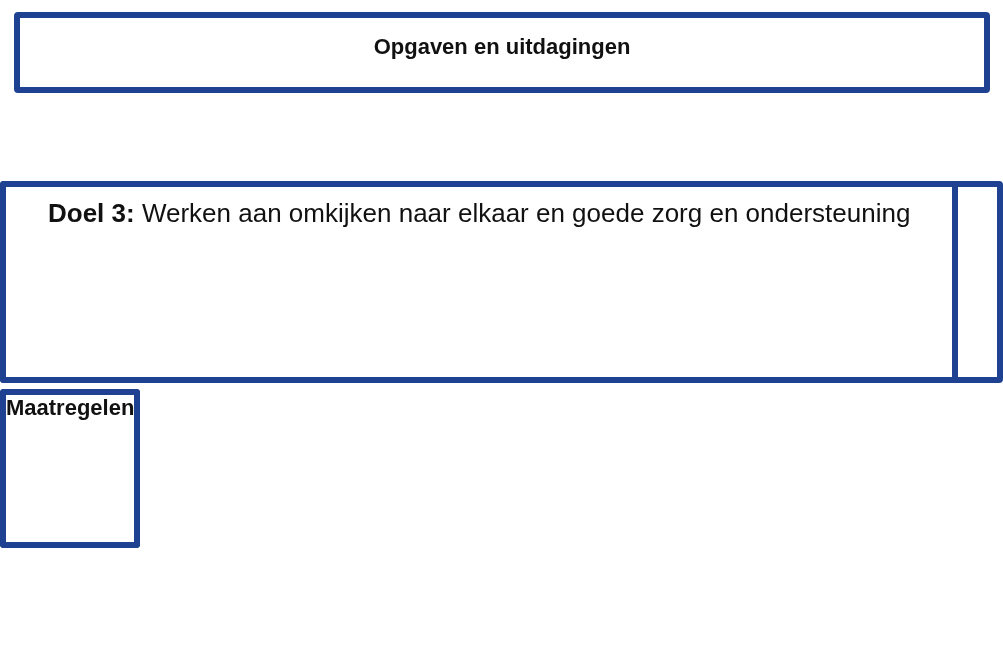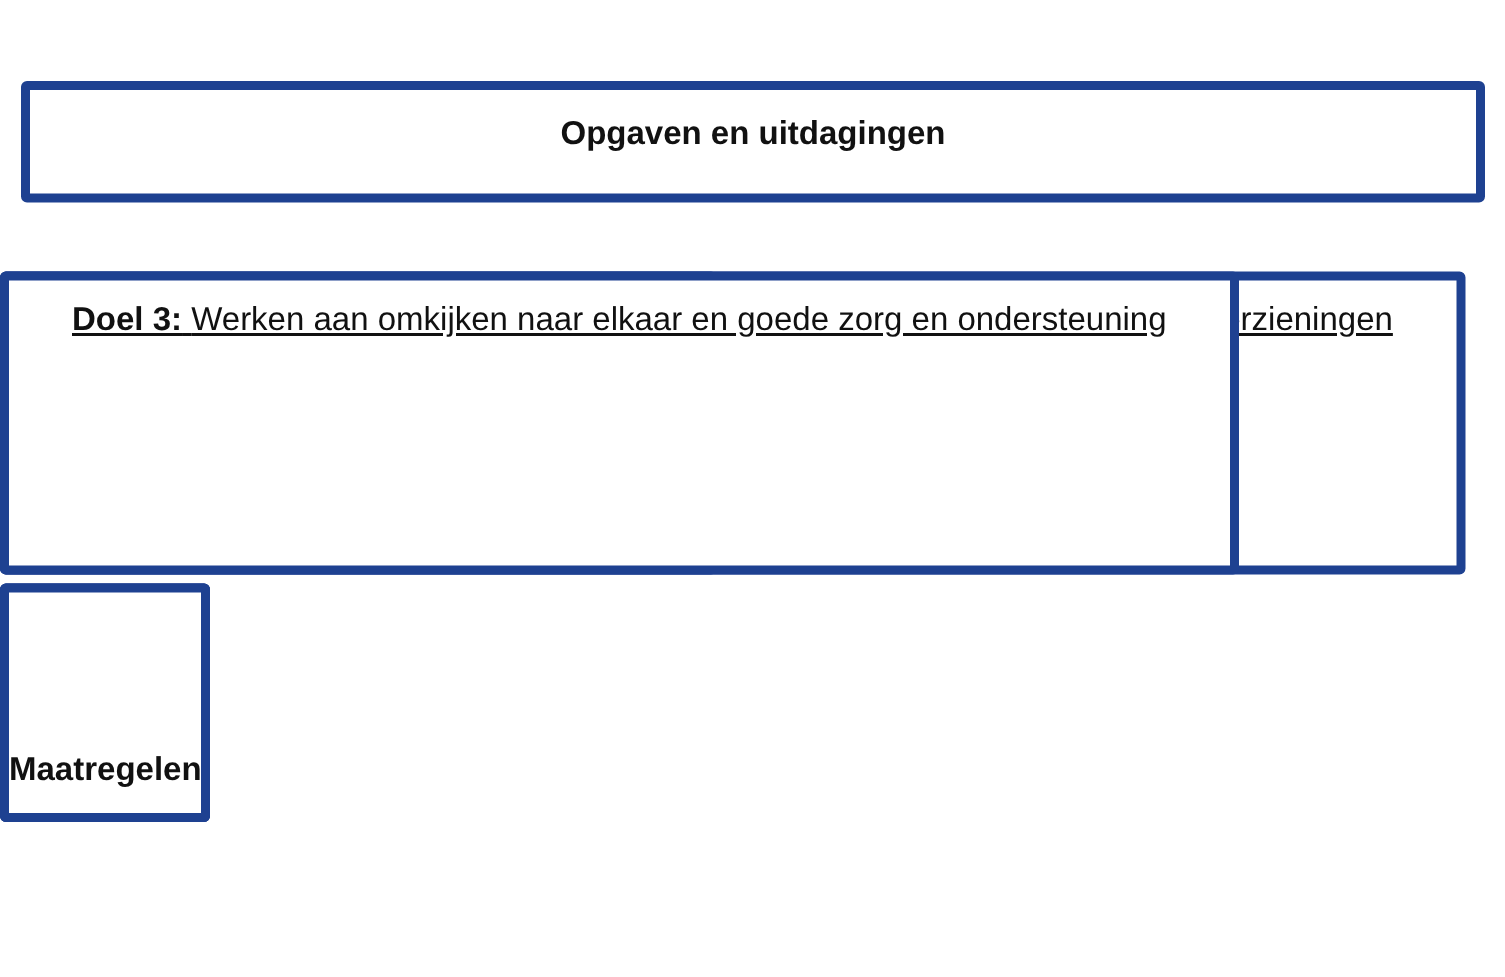--- a/index.html
+++ b/index.html
@@ -30,44 +30,42 @@
   
   .banner {
     left: 14px;
     width: 976px;
     display: flex;
     align-items: center;
     justify-content: center;
     font-size: 22px;
     padding-bottom: 12px;
     text-align: center;
-    margin-top: 42px;
   }
   .banner-bold { font-weight: bold; }
 
   .row-top    { top: 12px;  height: 81px; }
   .row-second { top: 99px;  height: 76px; }
   .row-bottom { top: 560px; height: 80px; padding-bottom: 10px; }
 
   .goal {
     top: 181px;
     height: 202px;
-    font-size: 22px;
+    font-size: 26px;
     line-height: 36px;
     text-align: center;
     padding: 8px 42px 0;
-    text-decoration: underline;
   }
   .goal b { font-weight: bold; }
 
   .measure {
     top: 389px;
     height: 159px;
     display: flex;
-    align-items: flex-end;
+    align-items: flex-start;
     justify-content: center;
     font-weight: bold;
     font-size: 22px;
     padding-bottom: 16px;
     text-align: center;
   }
 </style>
 </head>
 <body>
 

